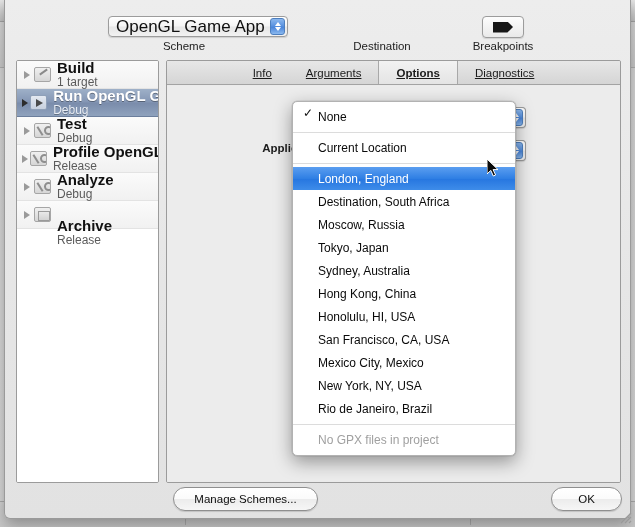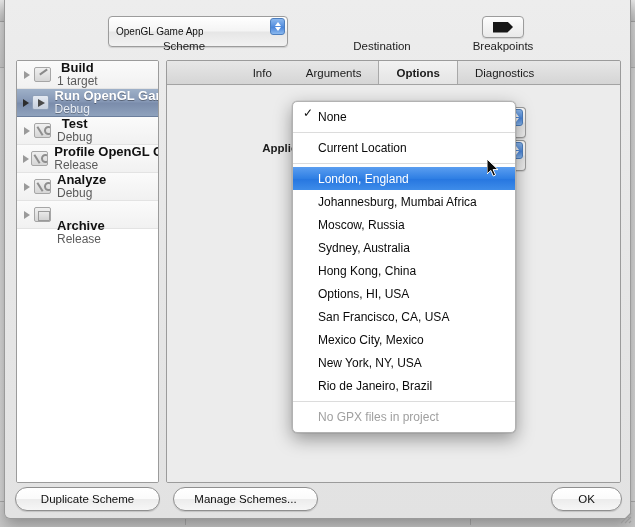--- a/index.html
+++ b/index.html
@@ -70,26 +70,26 @@
     border-radius: 0 0 6px 6px;
     box-shadow: 0 5px 16px rgba(0,0,0,.35);
   }
 
   
   .sheet-toolbar {
     position: absolute; left: 0; top: 0; width: 100%; height: 56px;
   }
   .popup {
     position: absolute;
-    height: 31px;
+    height: 21px;
     border: 1px solid #9c9c9c;
     border-radius: 4px;
     background: linear-gradient(180deg,#ffffff 0%,#f4f4f4 48%,#e6e6e6 52%,#f2f2f2 100%);
     box-shadow: 0 1px 0 rgba(255,255,255,.9) inset, 0 1px 1px rgba(0,0,0,.13);
-    font-size: 10px;
+    font-size: 17px;
     color: #101010;
     display: flex; align-items: center;
   }
   .popup .ptext { padding-left: 7px; white-space: nowrap; overflow: hidden; }
   .popup .parrows {
     position: absolute; right: 2px; top: 1px;
     width: 15px; height: 17px;
     border-radius: 3px;
     background: linear-gradient(180deg,#8cb8ee 0%,#5a93e0 45%,#4a85da 55%,#8bb9ef 100%);
     border: 1px solid #4d7fbf;
@@ -181,23 +181,22 @@
     content:''; position:absolute; left:9px; top:2px;
     width:5px;height:5px;border:2px solid #8e8e8e;border-radius:50%;
   }
   .sicon.box::after {
     content:''; position:absolute; left:3px; top:3px;
     width:10px;height:8px;border:1px solid #9a9a9a;
     background:linear-gradient(180deg,#e9e9e9,#d2d2d2);
   }
   .stext { line-height: 1.05; overflow:hidden; }
   .stitle {
-    font-size: 13px; font-weight: bold; color:#111;
+    font-size: 15px; font-weight: bold; color:#111;
     white-space: nowrap;
-    text-align: center;
   }
   .ssub { font-size: 12px; color:#5b5b5b; white-space: nowrap; }
   .scheme-row.selected .stitle { color:#fff; text-shadow:0 1px 0 rgba(0,0,0,.35); }
   .scheme-row.selected .ssub { color:#e8edf5; text-shadow:0 1px 0 rgba(0,0,0,.3); }
 
   
   .detail {
     position: absolute; left: 161px; top: 60px;
     width: 455px; height: 423px;
     background: #ebebeb;
@@ -210,20 +209,21 @@
     height: 24px;
     background: linear-gradient(180deg,#e7e7e7,#d5d5d5);
     border-bottom: 1px solid #a3a3a3;
     display: flex; align-items: stretch; justify-content: center;
   }
   .tab {
     padding: 0 17px;
     display:flex; align-items:center;
     font-size: 11.5px; color:#1b1b1b;
     white-space: nowrap;
+    text-decoration: underline;
   }
   .tab.active {
     font-weight: bold;
     background: linear-gradient(180deg,#f2f2f2,#e4e4e4);
     border-left: 1px solid #a8a8a8;
     border-right: 1px solid #a8a8a8;
   }
   .form-area {
     position:absolute; left:0; top:25px; right:0; bottom:0;
     background:#ececec;
@@ -435,52 +435,54 @@
         <div class="field-popup" style="left:131px; top:54px; width:228px;"></div>
         <div class="popup" style="left:340px; top:54px; width:19px; border-left:none; border-radius:0 4px 4px 0;">
           <span class="parrows">
             <i class="au"></i>
               <i class="ad"></i>
           </span>
         </div>
       </div>
     </div>
 
-    <div class="btn" style="left:10px; top:487px; width:145px;">Duplicate Scheme</div>
     <div class="btn" style="left:168px; top:487px; width:145px;">Manage Schemes...</div>
     <div class="btn" style="left:546px; top:487px; width:71px;">OK</div>
   </div>
 
   <div class="menu">
     <div class="menu-item tall">
       <span class="check">✓</span>
       <span>None</span>
     </div>
     <div class="menu-sep"></div>
     <div class="menu-item tall">
       <span>Current Location</span>
     </div>
     <div class="menu-sep"></div>
     <div class="menu-item highlight">
       <span>London, England</span>
     </div>
     <div class="menu-item">
-      <span>Johannesburg, Mumbai Africa</span>
+      <span>Destination, South Africa</span>
     </div>
     <div class="menu-item">
       <span>Moscow, Russia</span>
     </div>
     <div class="menu-item">
+      <span>Tokyo, Japan</span>
+    </div>
+    <div class="menu-item">
       <span>Sydney, Australia</span>
     </div>
     <div class="menu-item">
       <span>Hong Kong, China</span>
     </div>
     <div class="menu-item">
-      <span>Options, HI, USA</span>
+      <span>Honolulu, HI, USA</span>
     </div>
     <div class="menu-item">
       <span>San Francisco, CA, USA</span>
     </div>
     <div class="menu-item">
       <span>Mexico City, Mexico</span>
     </div>
     <div class="menu-item">
       <span>New York, NY, USA</span>
     </div>

